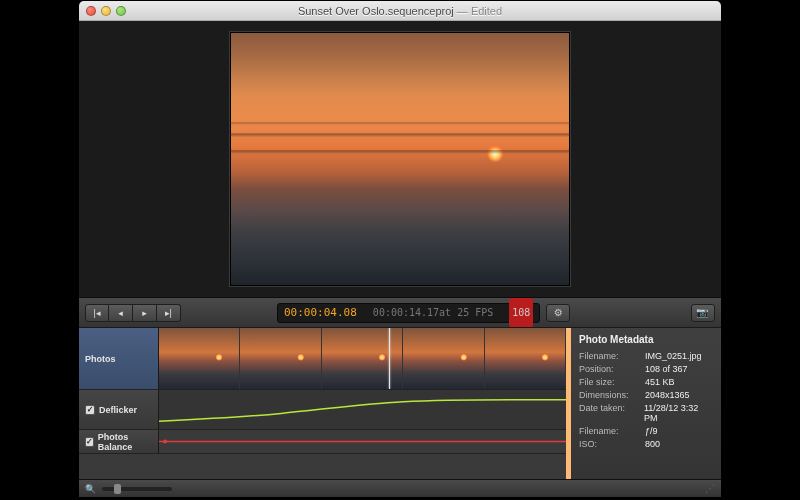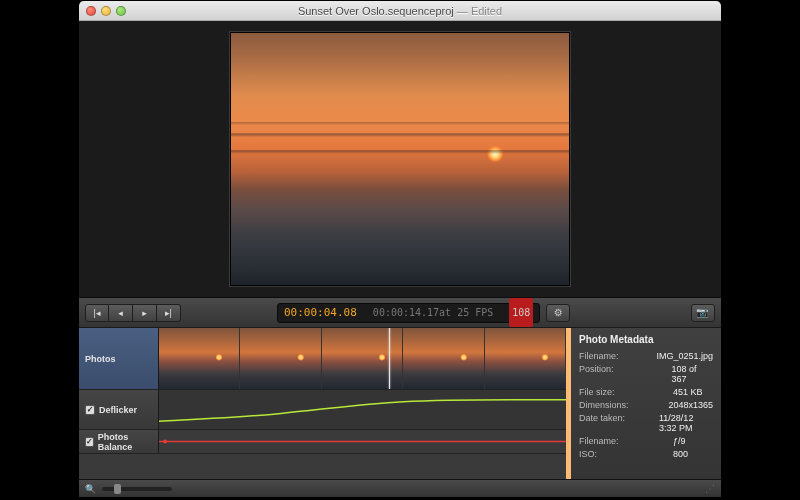--- a/index.html
+++ b/index.html
@@ -126,21 +126,21 @@
 .playhead::before { content:""; position:absolute; top:-5px; left:-4px; width:9px; height:5px; background:#ccc; clip-path: polygon(0 0,100% 0,50% 100%); }
 svg.curve { width:100%; height:100%; }
 
 .metadata {
   width: 150px; background: linear-gradient(#404040,#343434);
   padding: 6px 8px; color:#e8e8e8;
 }
 .metadata h3 { font-size:10px; font-weight:bold; margin-bottom:6px; color:#eee; }
 .meta-row { display:flex; font-size:9px; margin:3px 0; }
 .meta-row .k { width:66px; text-align:left; padding-right:6px; color:#bbb; }
-.meta-row .v { color:#eee;margin-left:28px; }
+.meta-row .v { color:#eee; }
 
 .statusbar { height:18px; background:linear-gradient(#4a4a4a,#333); border-top:1px solid #111; display:flex; align-items:center; padding:0 6px; gap:6px;}
 .zoom-slider { width:70px; height:4px; background:#222; border-radius:2px; position:relative;}
 .zoom-slider::after{content:""; position:absolute; left:12px; top:-3px; width:7px; height:10px; background:#888; border-radius:2px;}
 </style>
 </head>
 <body>
 
 <div class="app-window">
 

